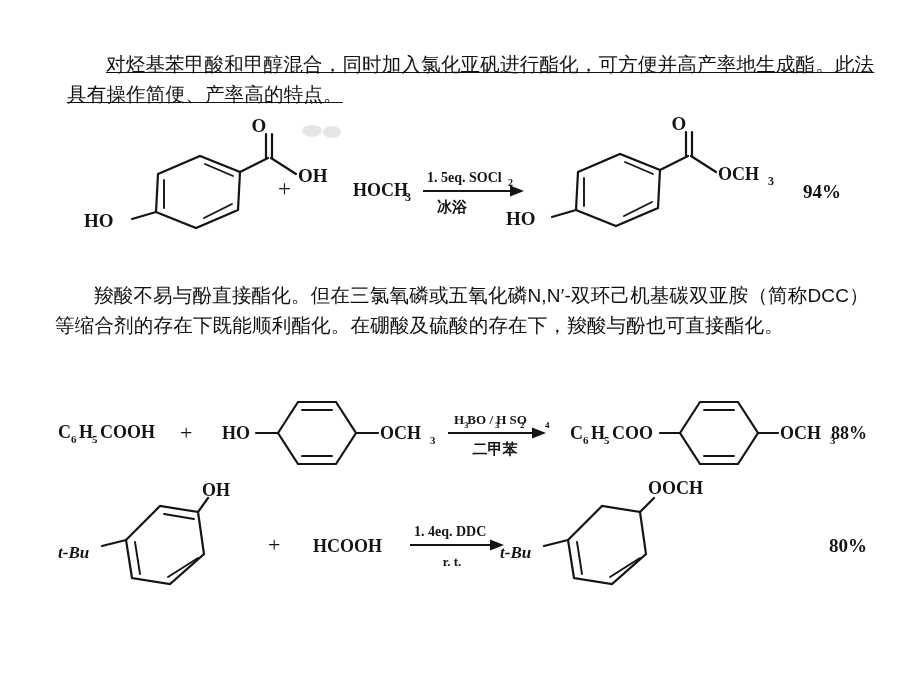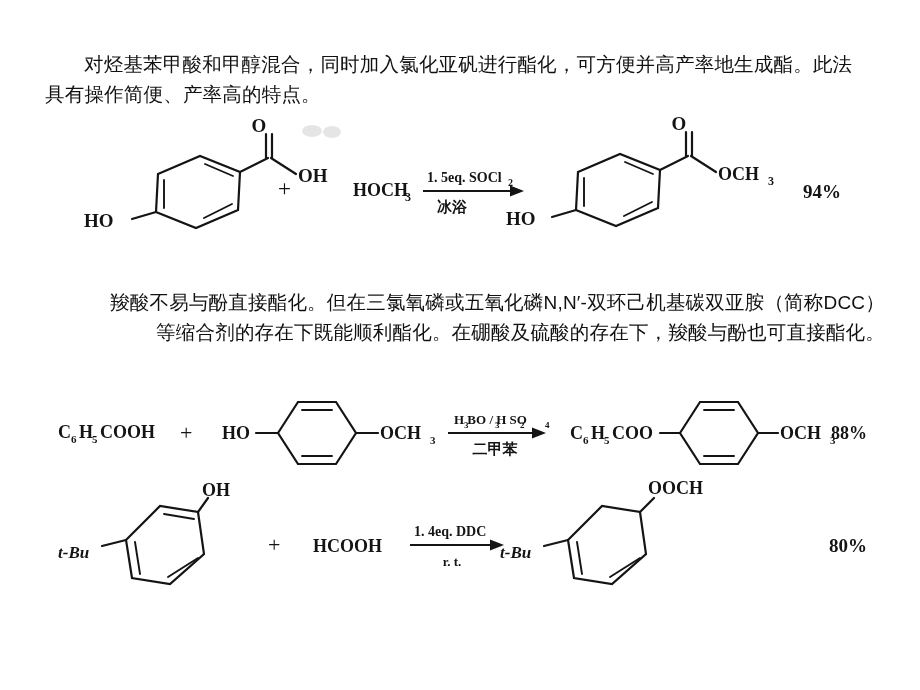--- a/index.html
+++ b/index.html
@@ -27,22 +27,22 @@
     position: absolute;
     font-family: "DejaVu Serif", "Liberation Serif", serif;
     font-size: 19.5px;
     line-height: 30px;
     color: #111111;
     letter-spacing: 0.2px;
     white-space: pre-wrap;
   }
   .para .ind { display: inline-block; width: 2em; }
 
-  .p1 { left: 45px; top: 50px; width: 820px; }
-  .p2 { left: 55px; top: 288px; width: 830px; text-align: right; }
+  .p1 { left: 67px; top: 50px; width: 820px; text-decoration: underline; }
+  .p2 { left: 55px; top: 281px; width: 830px; }
 
   .sc-inline {
     font-family: "Liberation Sans", sans-serif;
     font-size: 19px;
   }
 
   
   .scheme {
     position: absolute;
   }

